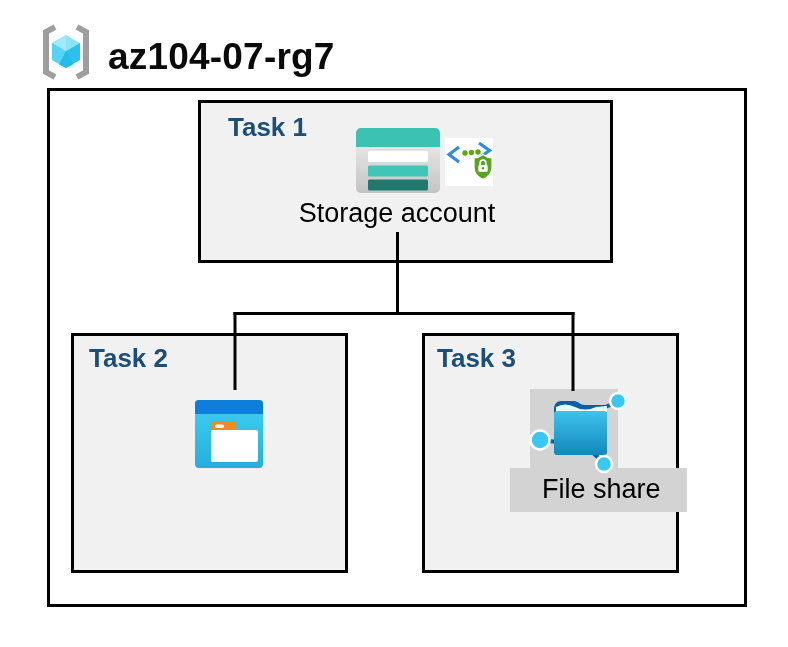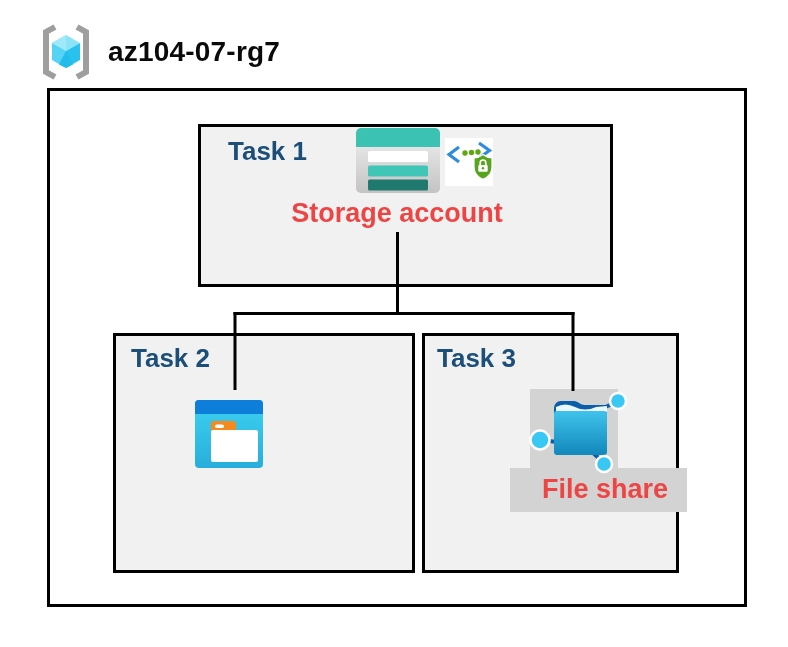--- a/index.html
+++ b/index.html
@@ -3,33 +3,33 @@
 <meta charset="utf-8">
 <style>
   html,body{margin:0;padding:0;background:#ffffff;}
   .stage{
     position:relative;width:788px;height:647px;background:#ffffff;
     font-family:"Liberation Sans",sans-serif;overflow:hidden;
   }
   
   .rg-title{
     position:absolute;left:108px;top:36px;
-    font-size:28px;font-weight:700;color:#0a0a0a;letter-spacing:.2px;
+    font-size:37px;font-weight:700;color:#0a0a0a;letter-spacing:.2px;
   }
   
   .outer-box{
     position:absolute;left:47px;top:88px;width:700px;height:519px;
     border:3px solid #000;background:#ffffff;box-sizing:border-box;z-index:1;
   }
   .task-box{
     position:absolute;background:#f1f1f1;border:3px solid #000;
     box-sizing:border-box;z-index:2;
   }
-  .task1{left:198px;top:100px;width:415px;height:163px;margin-top:24px;}
-  .task2{left:71px;top:333px;width:302px;height:240px;margin-left:42px;}
+  .task1{left:198px;top:100px;width:415px;height:163px;}
+  .task2{left:71px;top:333px;width:277px;height:240px;}
   .task3{left:422px;top:333px;width:257px;height:240px;}
   .task-label{
     position:absolute;font-size:26px;font-weight:700;color:#1b4e79;line-height:1.1;
   }
   .task1 .task-label{left:27px;top:10px;}
   .task2 .task-label{left:15px;top:8px;}
   .task3 .task-label{left:12px;top:8px;}
   
   .icon-backdrop{
     position:absolute;left:530px;top:389px;width:88px;height:80px;
@@ -43,21 +43,21 @@
   .connectors{position:absolute;left:0;top:0;z-index:4;pointer-events:none;}
   
   .ic{position:absolute;z-index:5;}
   .ic-rg{left:37px;top:22px;}
   .ic-storage{left:356px;top:128px;}
   .ic-secure{left:445px;top:138px;}
   .ic-blob{left:195px;top:400px;}
   .ic-fileshare{left:524px;top:380px;}
   
   .res-label{
-    position:absolute;z-index:6;font-size:27px;font-weight:700;color:#ef4444;
+    position:absolute;z-index:6;font-size:27px;font-weight:400;color:#000000;
     text-align:center;line-height:1.1;
   }
   .lbl-storage{left:198px;top:199px;width:398px;}
   .lbl-blob{left:88px;top:487px;width:300px;}
   .lbl-fileshare{left:510px;top:475px;width:177px;text-align:left;padding-left:32px;box-sizing:border-box;}
 </style>
 </head>
 <body>
 
 <div class="stage">

